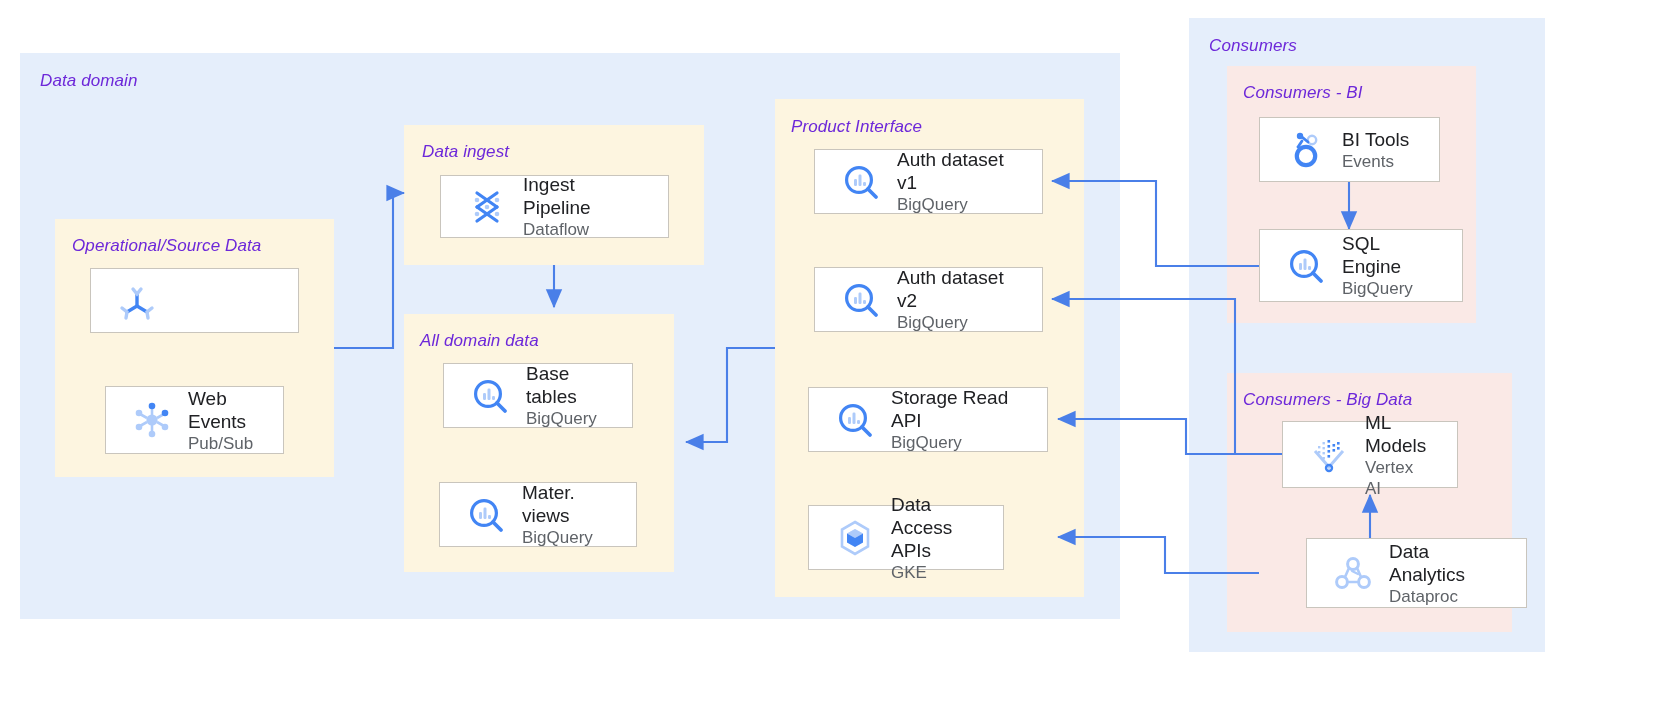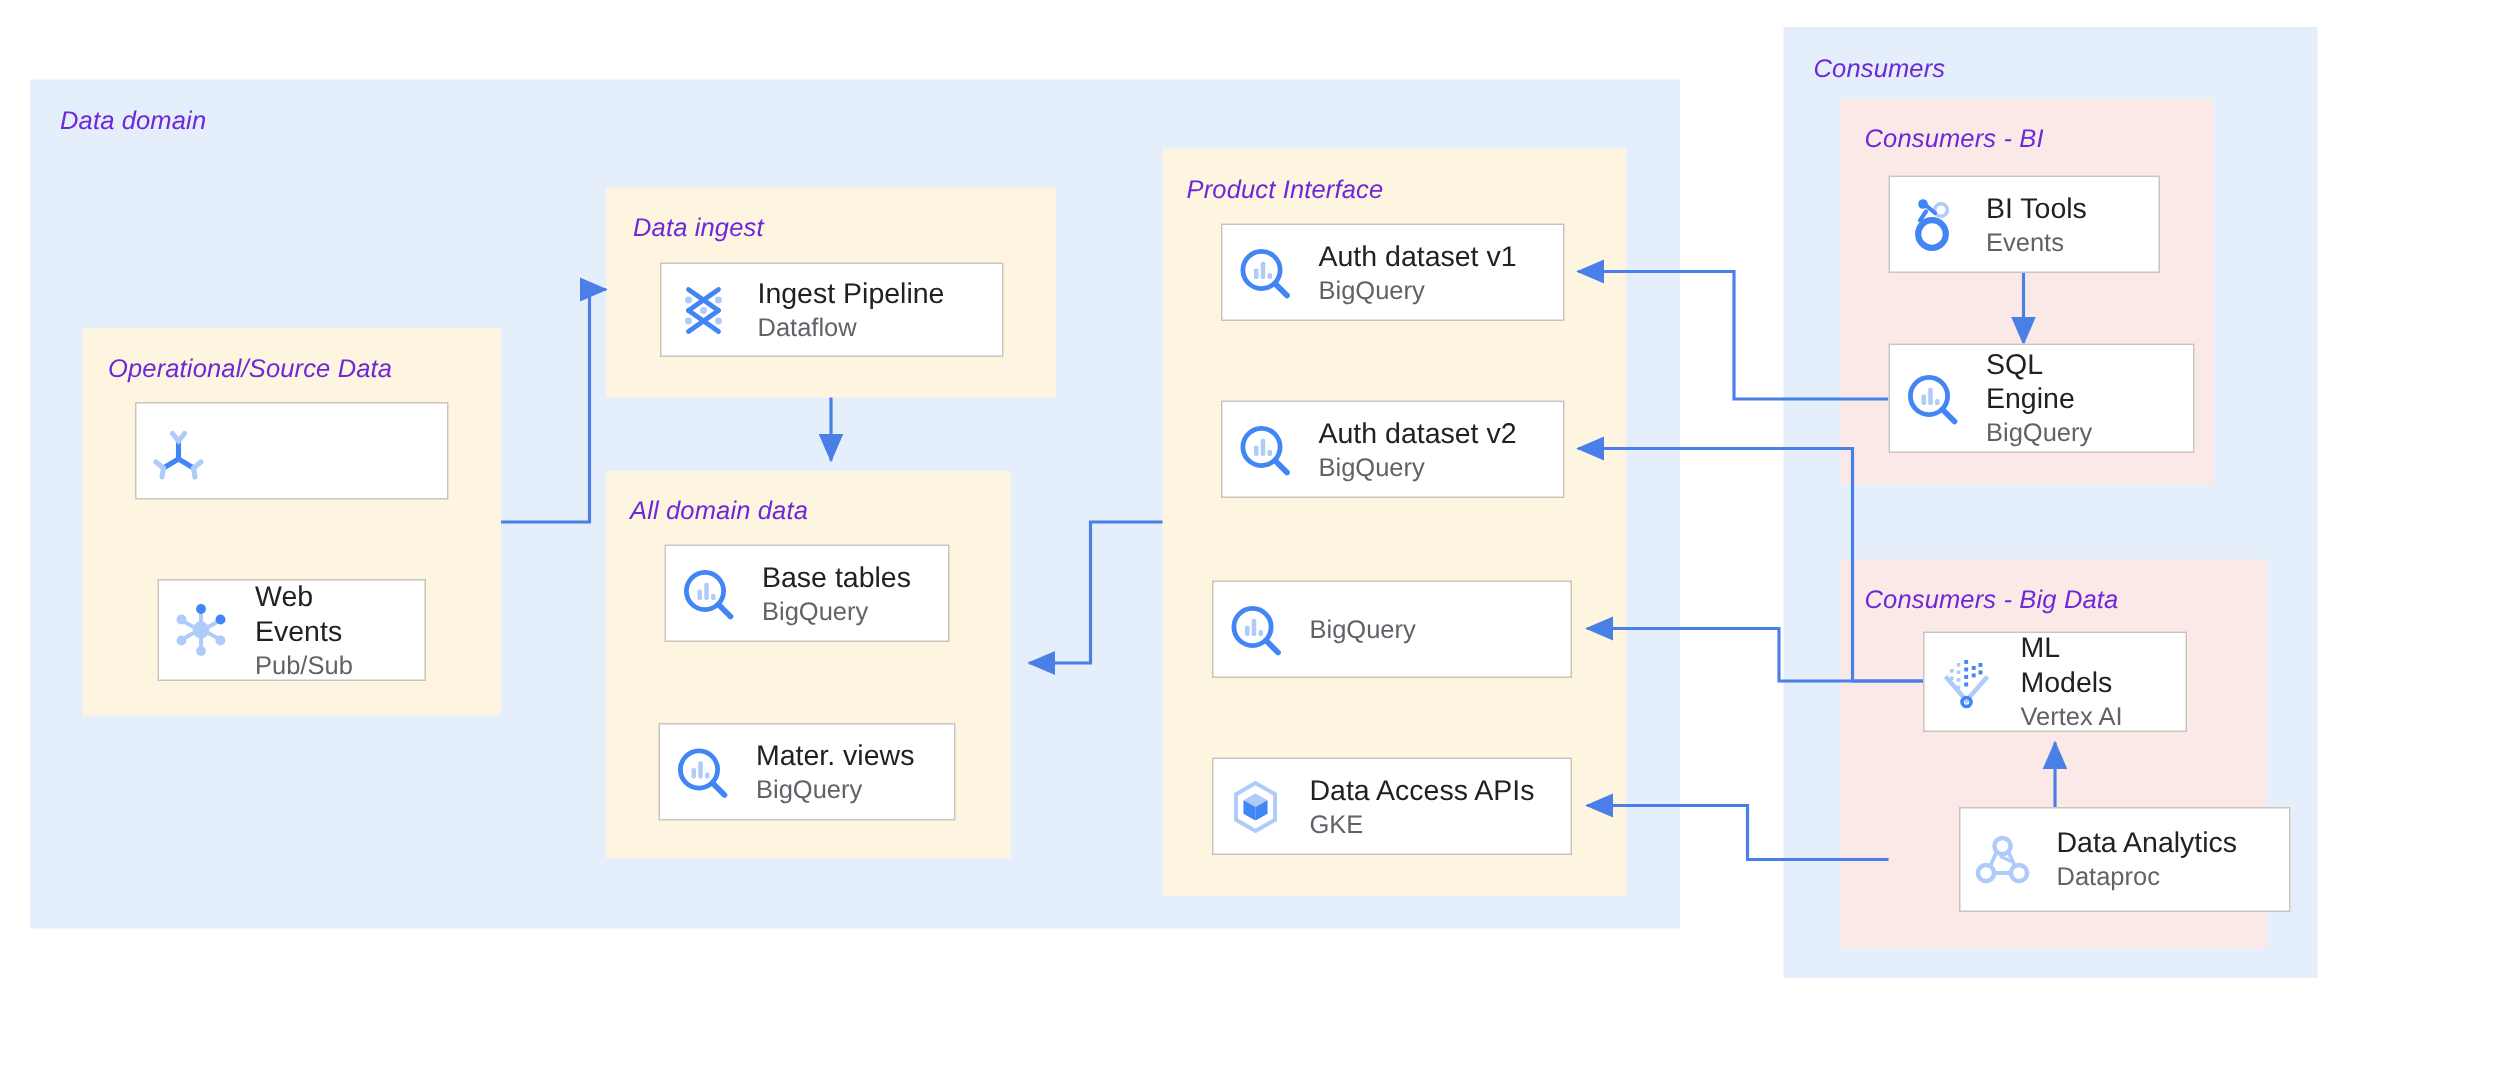--- a/index.html
+++ b/index.html
@@ -17,21 +17,21 @@
     white-space:nowrap;letter-spacing:.1px;font-style:italic;
   }
   .g-blue{background:#e5eefb;}
   .g-yellow{background:#fdf5e0;}
   .g-pink{background:#fae9e6;}
 
   
   .card{
     position:absolute;box-sizing:border-box;background:#ffffff;
     border:1px solid #c9c5bd;display:flex;align-items:center;
-    padding:0 6px;gap:14px;
+    padding:0 24px;gap:14px;
   }
   .card .icon{flex:0 0 auto;width:44px;height:44px;display:block;}
   .card .txt{display:flex;flex-direction:column;justify-content:center;}
   .card .t1{color:#202124;font-size:19px;line-height:23px;white-space:pre-line;}
   .card .t2{color:#5f6368;font-size:17px;line-height:21px;}
 
   
   .conn{position:absolute;left:0;top:0;width:1664px;height:716px;overflow:visible;pointer-events:none;}
 </style>
 </head>
@@ -245,25 +245,26 @@
         <circle cx="20" cy="20" r="12.4" fill="none" stroke="#4285f4" stroke-width="3.2"></circle>
         <path d="M29,29 L37,37" stroke="#4285f4" stroke-width="3.8" stroke-linecap="round"></path>
         <g fill="#aecbfa">
           <rect x="15" y="19" width="3" height="7" rx="1.2"></rect>
           <rect x="19.5" y="14.5" width="3" height="11.5" rx="1.2"></rect>
           <rect x="24" y="22" width="3" height="4" rx="1.2"></rect>
         </g>
       </svg>
     </span>
     <span class="txt">
-      <span class="t2">BigQuery</span>
-    </span>
-  </div>
-
-  <div class="card" style="left:808px;top:505px;width:240px;height:65px;">
+      <span class="t1">Storage Read API</span>
+      <span class="t2">BigQuery</span>
+    </span>
+  </div>
+
+  <div class="card" style="left:808px;top:505px;width:196px;height:65px;">
     <span class="icon">
       <svg viewBox="0 0 44 44" width="44" height="44">
         <path d="M22,6 L35,13.5 L35,30.5 L22,38 L9,30.5 L9,13.5 Z" fill="none" stroke="#aecbfa" stroke-width="2.6"></path>
         <path d="M22,13 L30,17.5 L30,26.5 L22,31 L14,26.5 L14,17.5 Z" fill="#d6e3fd"></path>
         <path d="M22,13 L30,17.5 L22,22 L14,17.5 Z" fill="#aecbfa"></path>
         <path d="M14,17.5 L22,22 L22,31 L14,26.5 Z" fill="#4285f4"></path>
         <path d="M30,17.5 L30,26.5 L22,31 L22,22 Z" fill="#4285f4"></path>
       </svg>
     </span>
     <span class="txt">

